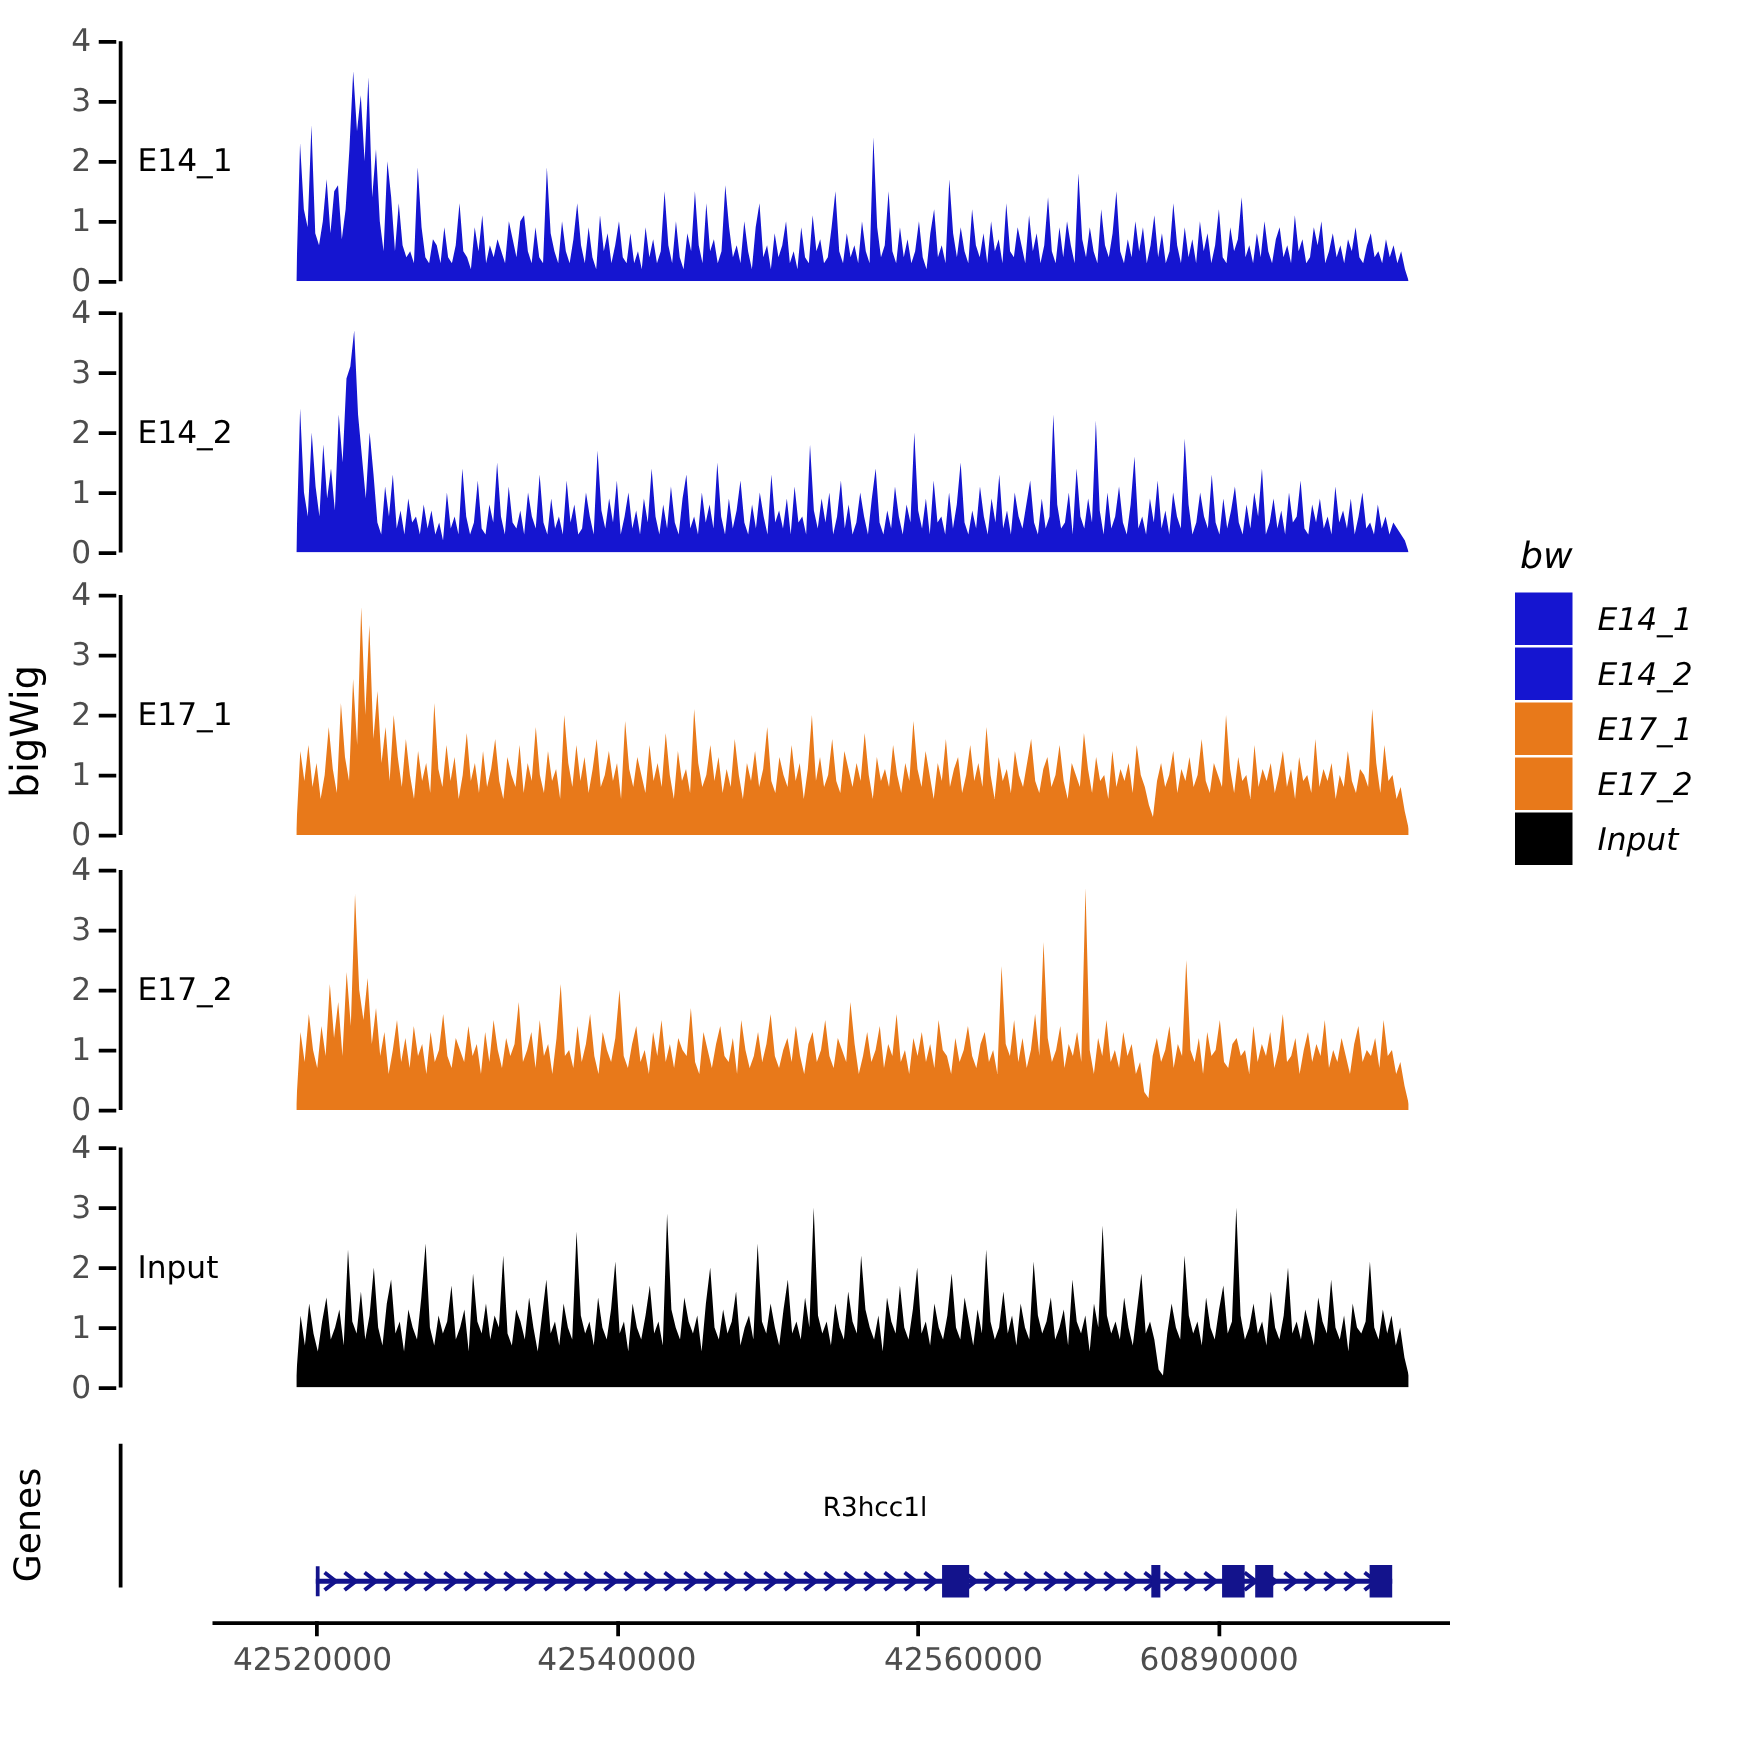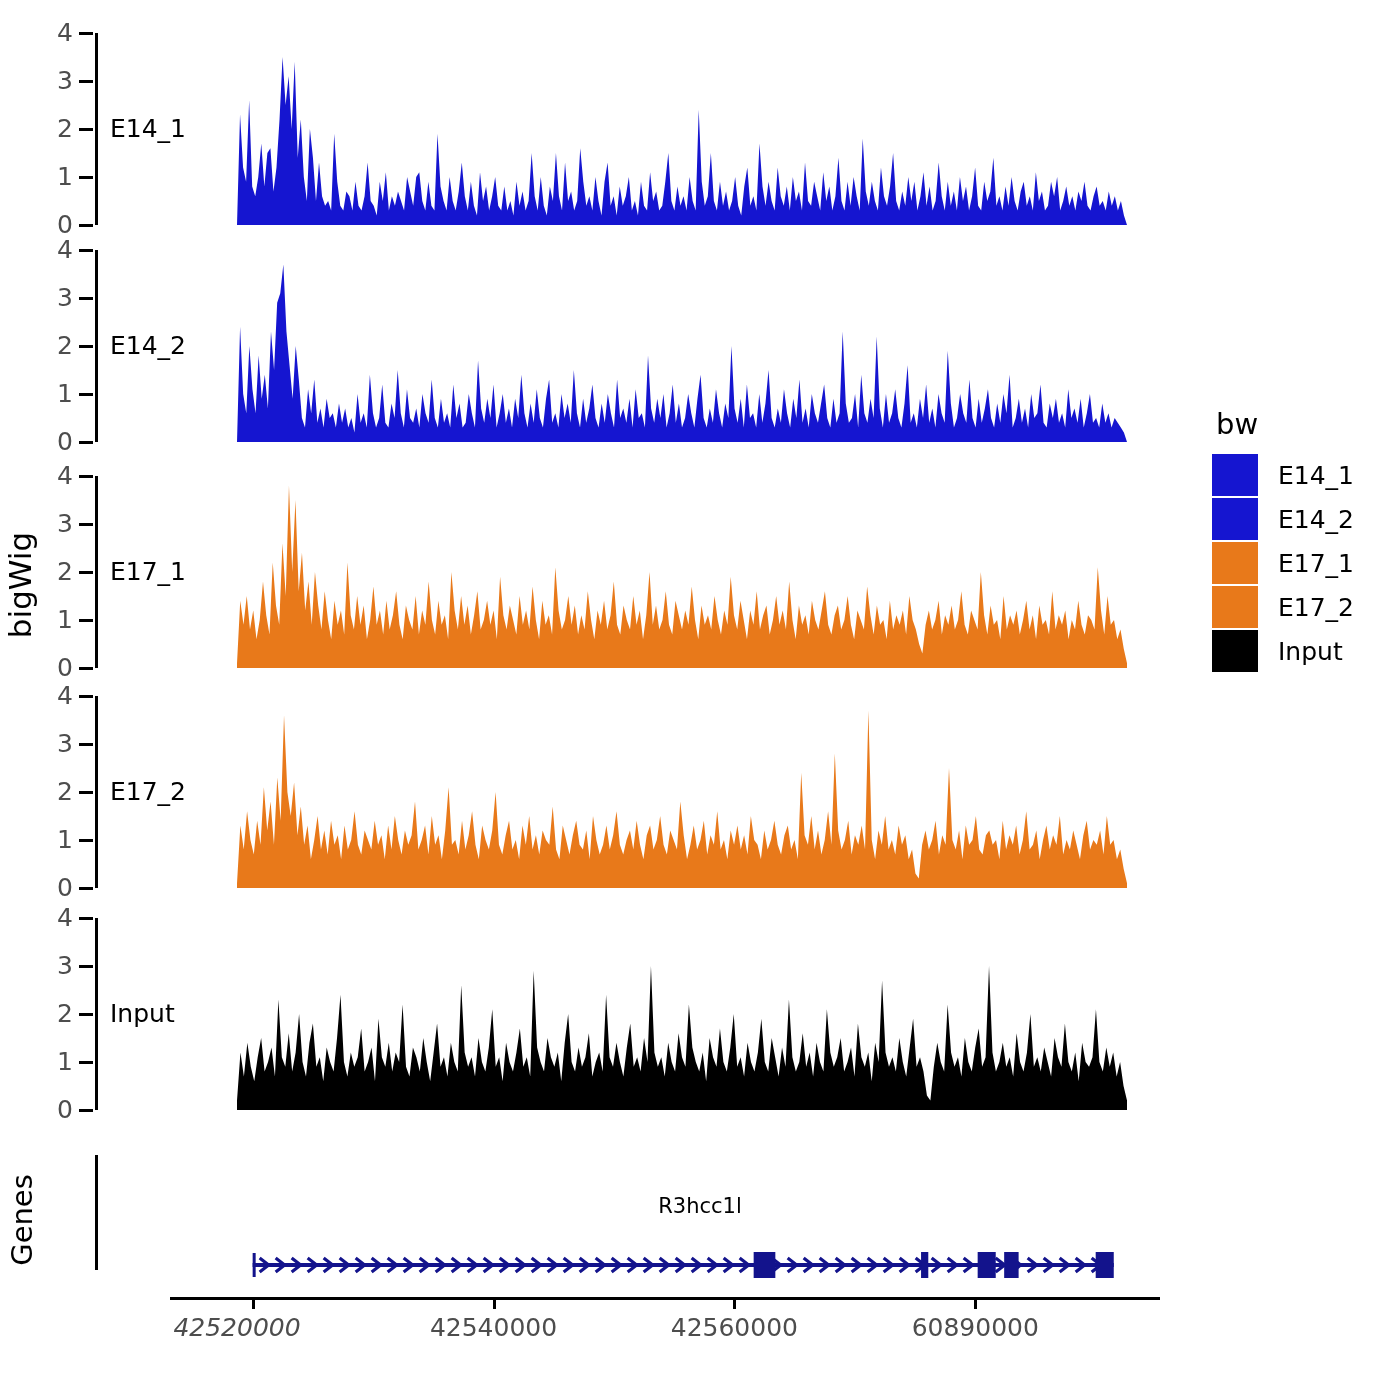--- a/index.html
+++ b/index.html
@@ -65,21 +65,21 @@
   .xtick-label{
     position:absolute;top:1315px;width:200px;margin-left:-100px;text-align:center;
     font-size:25px;color:#4d4d4d;line-height:1;
   }
   #xaxis-title{
     position:absolute;left:250px;top:1352px;width:860px;text-align:center;
     font-size:31px;color:#000;line-height:1;
   }
 
   
-  #legend{position:absolute;left:1212px;top:410px;width:180px;}
+  #legend{position:absolute;left:1212px;top:430px;width:180px;font-style:italic;}
   #legend-title{font-size:29px;color:#000;line-height:1;margin:0 0 14px 4px;}
   .legend-row{display:flex;align-items:center;height:44px;}
   .legend-swatch{width:46px;height:42px;flex:0 0 46px;}
   .legend-label{margin-left:20px;font-size:25px;color:#000;white-space:nowrap;line-height:1;}
 </style>
 </head>
 <body>
 
 <div id="figure">
 
@@ -250,25 +250,25 @@
         <rect x="684.0595399188093" y="7" width="7.225981055480361" height="26" fill="#13138c"></rect>
         <rect x="740.6630581867388" y="7" width="18.064952638701016" height="26" fill="#13138c"></rect>
         <rect x="767.1583220568335" y="7" width="14.451962110960835" height="26" fill="#13138c"></rect>
         <rect x="858.6874154262516" y="7" width="18.064952638701016" height="26" fill="#13138c"></rect>
       </svg>
     </div>
 
   <div id="xaxis-line"></div>
   <div id="xaxis-ticks">
       <div class="xtick" style="left: 251.656px;"></div>
-      <div class="xtick-label" style="left: 237px; font-style: italic;">42520000</div>
+      <div class="xtick-label" style="left: 250px;">42520000</div>
       <div class="xtick" style="left: 492.522px;"></div>
       <div class="xtick-label" style="left: 493.522px;">42540000</div>
       <div class="xtick" style="left: 733.388px;"></div>
-      <div class="xtick-label" style="left: 734.388px;">42560000</div>
+      <div class="xtick-label" style="left: 734.388px; text-align: right;">42560000</div>
       <div class="xtick" style="left: 974.254px;"></div>
       <div class="xtick-label" style="left: 975.254px;">60890000</div>
     </div>
 
   <div id="legend">
     <div id="legend-title">bw</div>
     <div id="legend-items">
         <div class="legend-row">
           <div class="legend-swatch" style="background: rgb(21, 21, 208);"></div>
           <div class="legend-label">E14_1</div>

